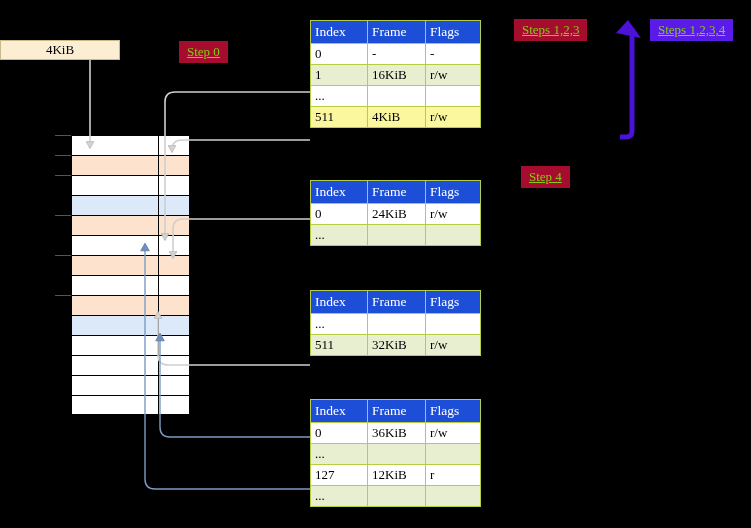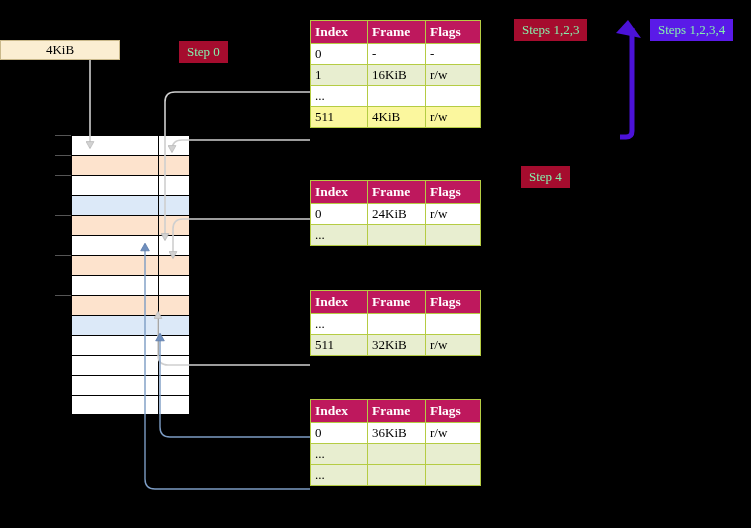--- a/index.html
+++ b/index.html
@@ -4,23 +4,24 @@
 <style>
   html,body{margin:0;padding:0;background:#000;}
   body{
     width:751px;height:528px;position:relative;overflow:hidden;
     font-family:"Liberation Serif","DejaVu Serif",serif;
   }
   .abs{position:absolute;}
 
   
   .badge{
-    position:absolute;color:#86efac;font-size:13px;line-height:1;
+    position:absolute;color:#84cc16;font-size:13px;line-height:1;
     padding:4px 8px 5px 8px;white-space:nowrap;
     font-family:"Liberation Serif","DejaVu Serif",serif;
+    text-decoration:underline;
   }
   .badge-red{background:#a50c2e;}
   .badge-blue{background:#5a1ae8;text-align:center;}
 
   
   #kib-box{
     left:0px;top:40px;width:120px;height:20px;
     background:#fbeed2;border:1px solid #c9b88a;
     display:flex;align-items:center;justify-content:center;
     font-size:13px;color:#000;box-sizing:border-box;
@@ -42,21 +43,21 @@
   .ptable{
     position:absolute;left:310px;width:170px;
     border-collapse:collapse;table-layout:fixed;
     font-size:13px;color:#000;background:#fff;
   }
   .ptable td,.ptable th{
     border:1px solid #b5cc43;padding:1px 4px;height:18px;
     text-align:left;vertical-align:middle;overflow:hidden;white-space:nowrap;
   }
   .ptable th{
-    background:#be185d;color:#ffffff;font-weight:bold;font-size:13.5px;height:20px;
+    background:#1d4ed8;color:#ffffff;font-weight:normal;font-size:13.5px;height:20px;
   }
   .ptable col.c-index{width:57px;}
   .ptable col.c-frame{width:58px;}
   .ptable col.c-flags{width:55px;}
   tr.row-white td{background:#ffffff;}
   tr.row-tint td{background:#e8eed0;}
   td.hl{background:#fbf79e !important;}
 
   
   #wires{position:absolute;left:0;top:0;width:751px;height:528px;pointer-events:none;}
@@ -216,20 +217,25 @@
       <tr class="row-white">
         <td>0</td>
         <td>36KiB</td>
         <td>r/w</td>
       </tr>
       <tr class="row-tint">
         <td>...</td>
         <td></td>
         <td></td>
       </tr>
+      <tr class="row-white">
+        <td>127</td>
+        <td>12KiB</td>
+        <td>r</td>
+      </tr>
       <tr class="row-tint">
         <td>...</td>
         <td></td>
         <td></td>
       </tr>
     </tbody>
 </table>
 
 <svg id="wires" viewBox="0 0 751 528">
   <defs>

